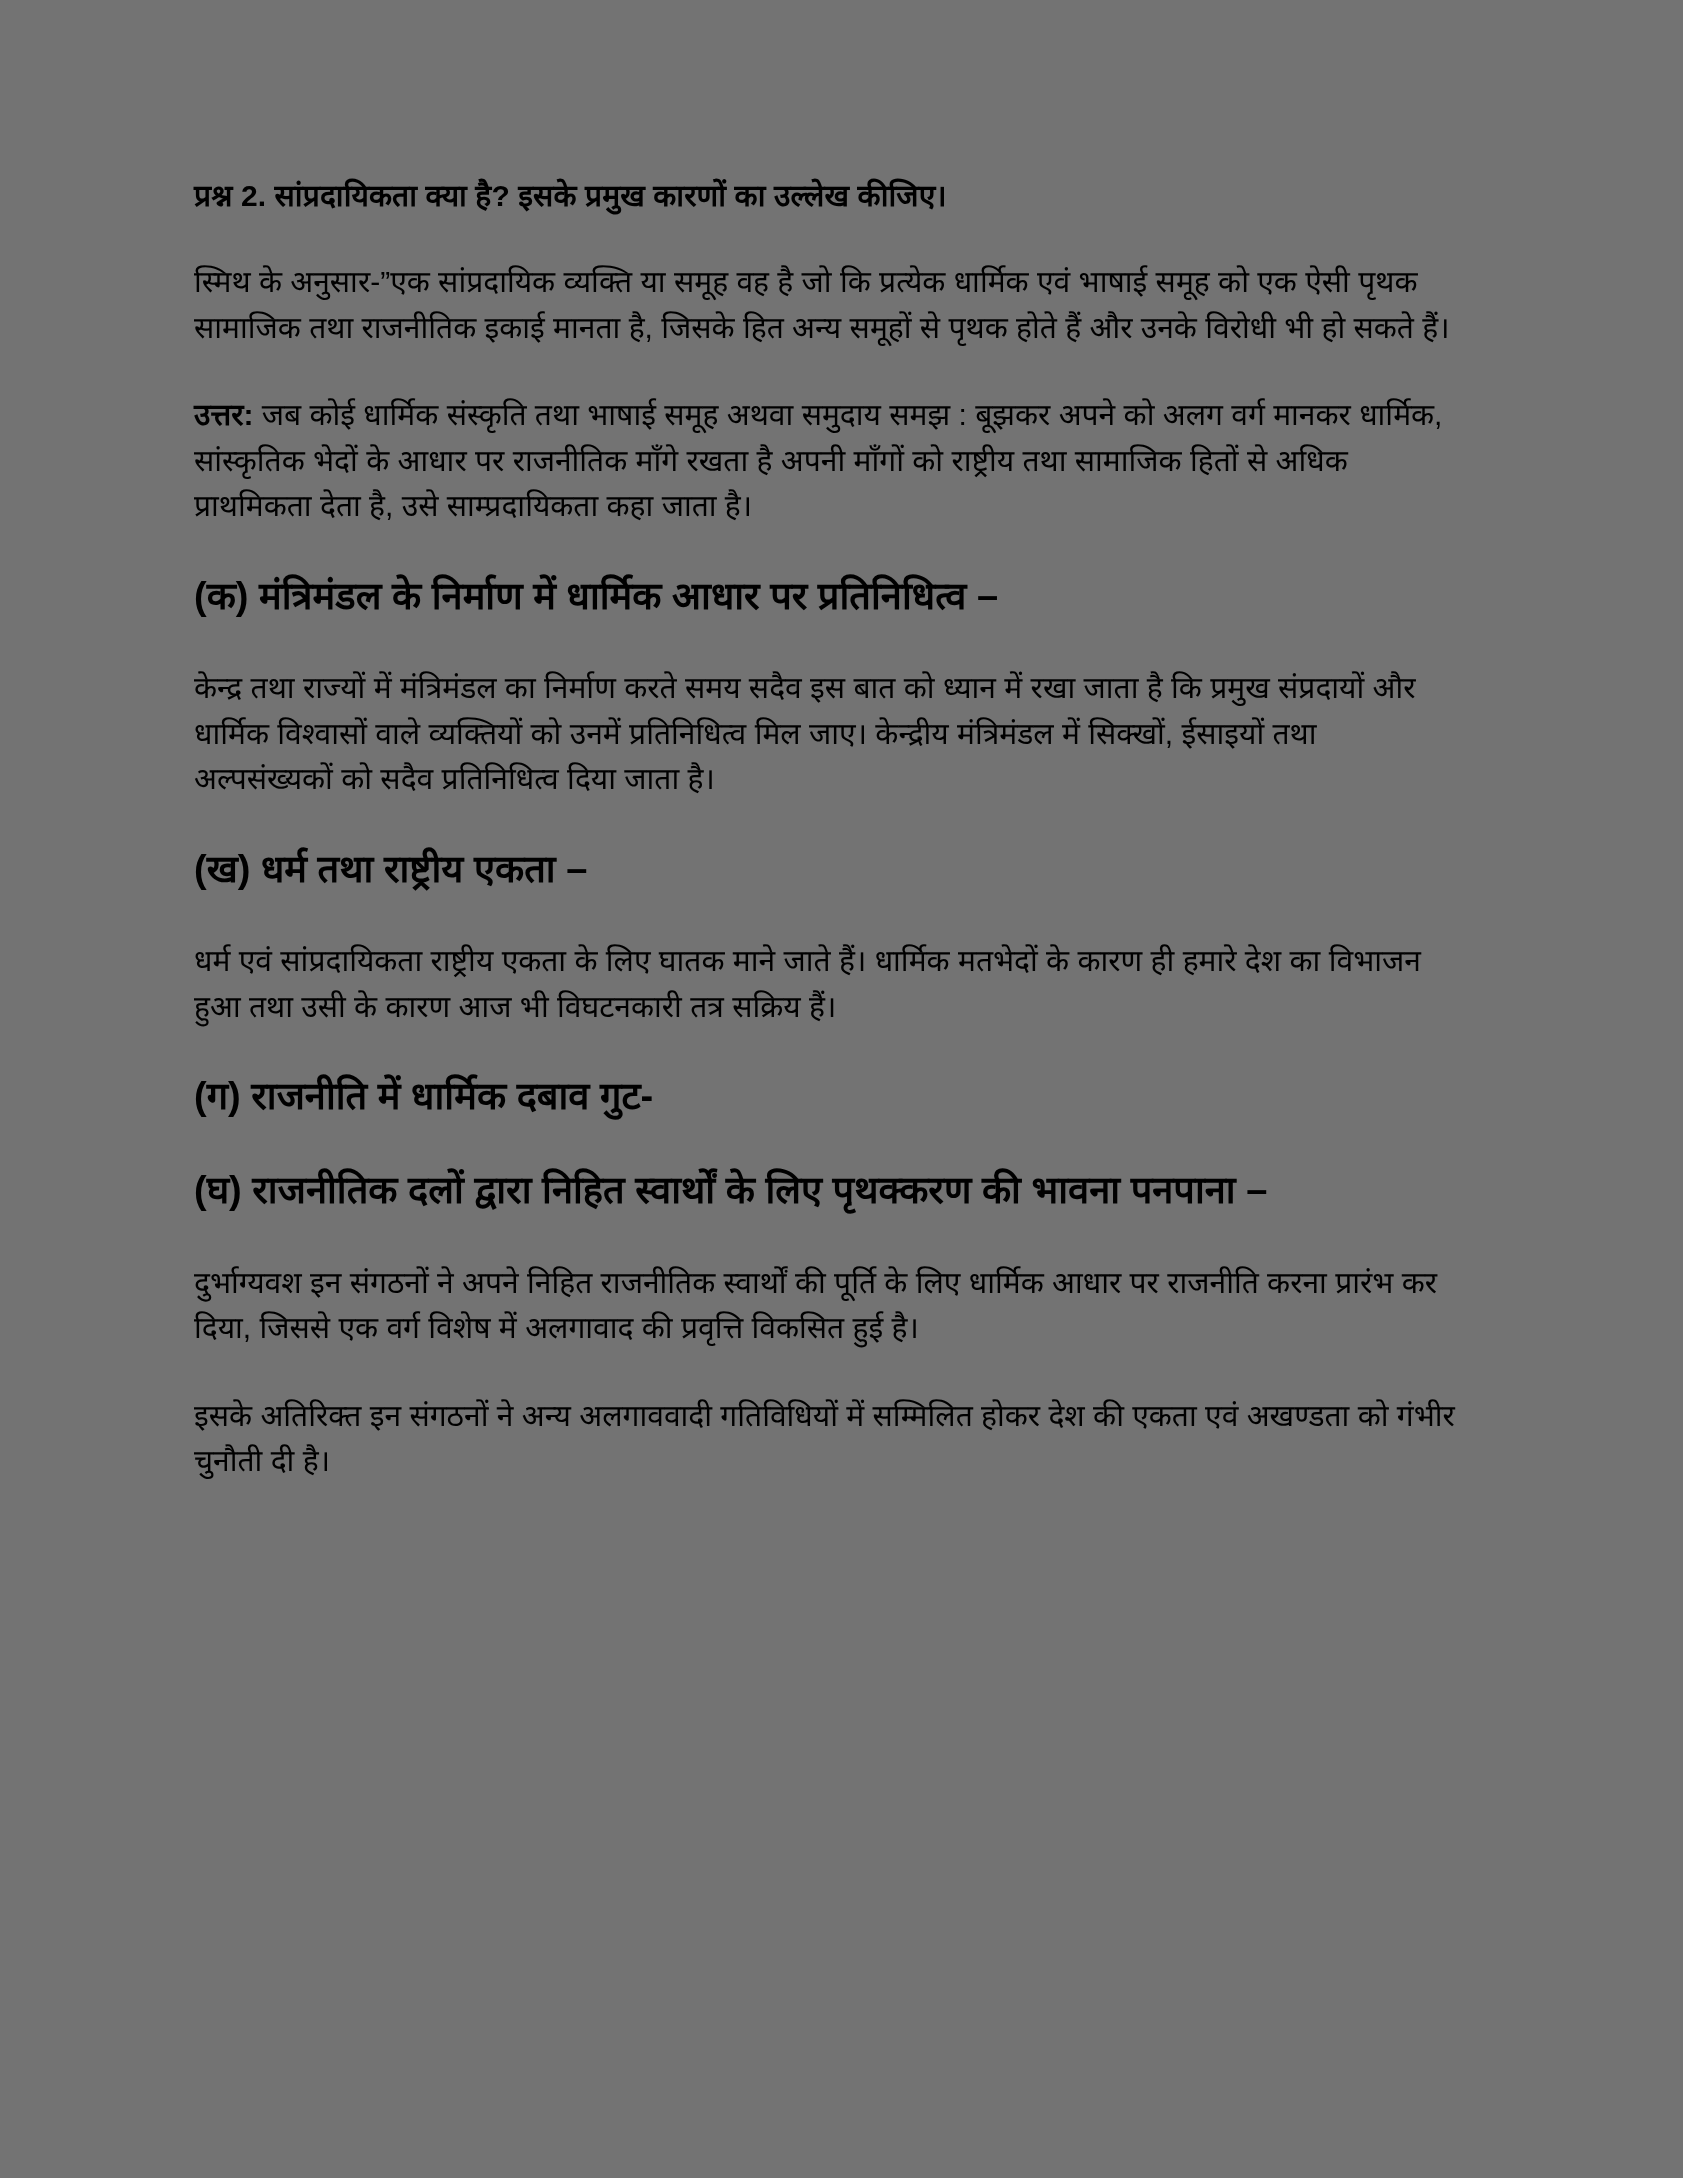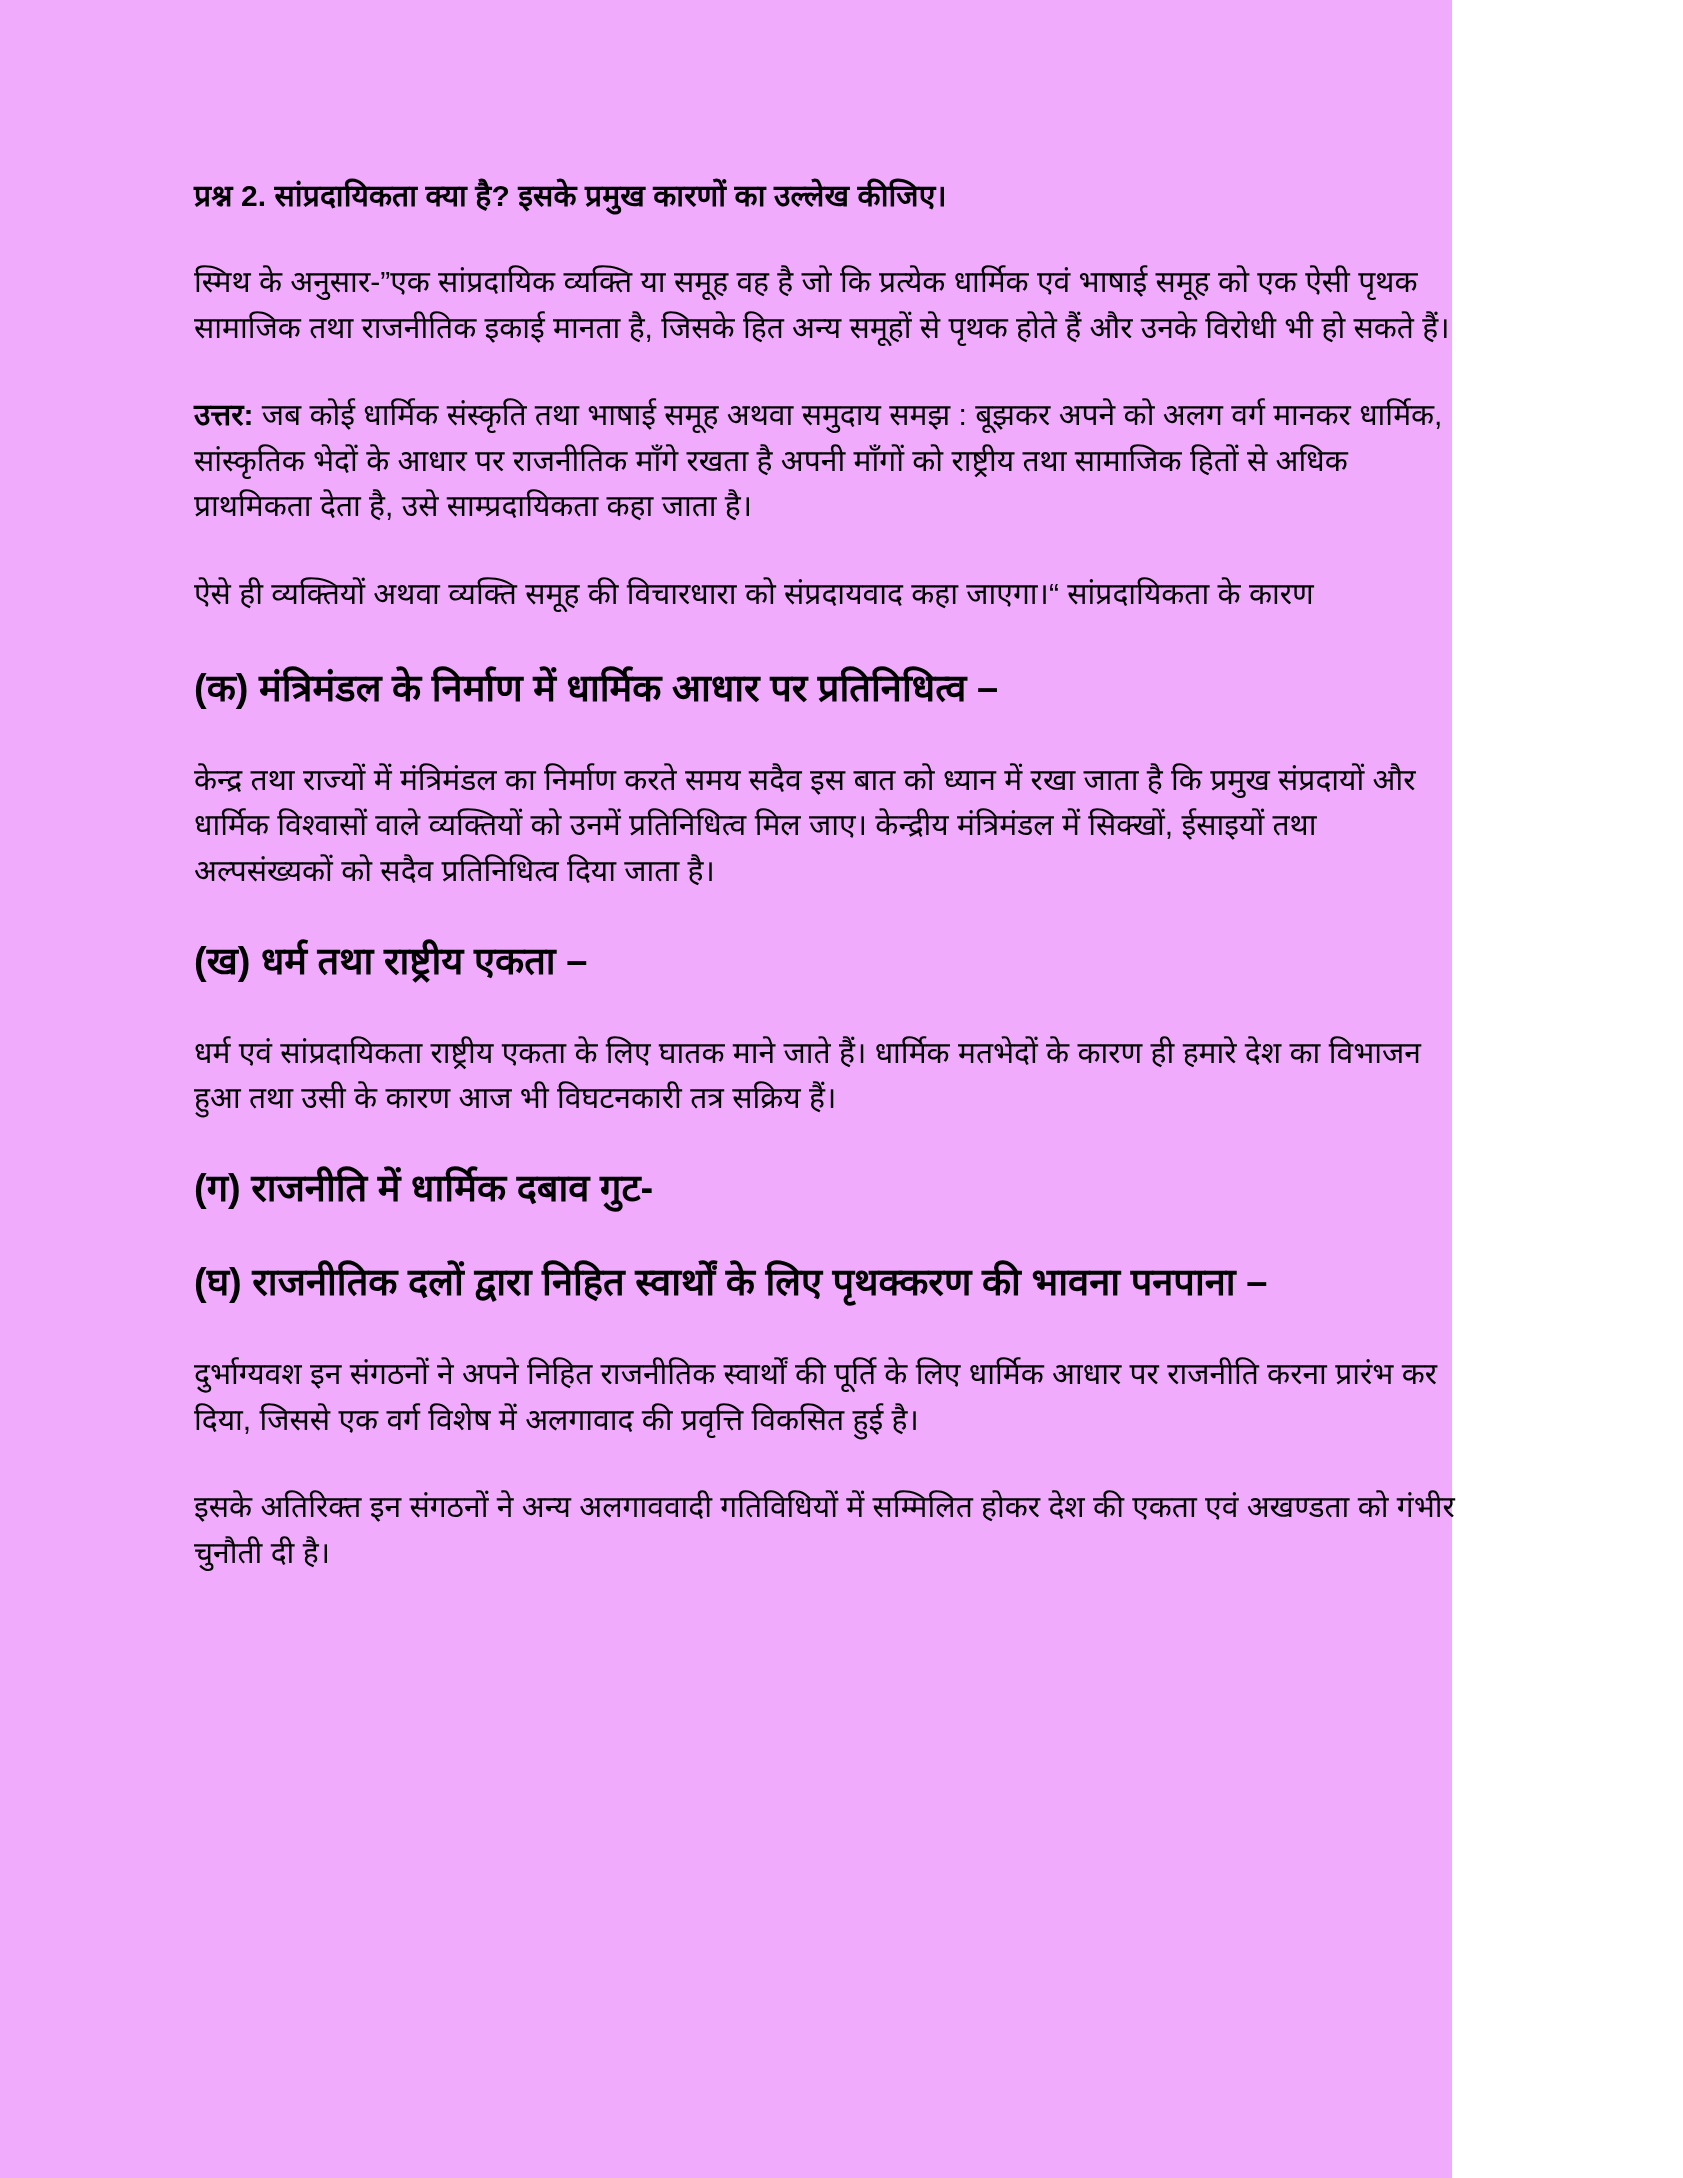--- a/index.html
+++ b/index.html
@@ -11,23 +11,23 @@
     width: 1683px;
     height: 2178px;
     font-family: "Liberation Sans", "DejaVu Sans", sans-serif;
     color: #000000;
     -webkit-font-smoothing: antialiased;
   }
 
   .page {
     position: relative;
     box-sizing: border-box;
-    width: 1452px;
+    width: 1683px;
     height: 2178px;
-    background: #f0abfc;
+    background: #737373;
     padding: 176px 223px 59px 194px;
   }
 
   .doc-body {
     width: 1267px;
   }
 
   
   .q-heading {
     font-weight: bold;
@@ -67,21 +67,20 @@
 
 <div class="page">
   <div class="doc-body">
 
     <h1 class="q-heading">प्रश्न 2. सांप्रदायिकता क्या है? इसके प्रमुख कारणों का उल्लेख कीजिए।</h1>
 
     <p class="para">स्मिथ के अनुसार-”एक सांप्रदायिक व्यक्ति या समूह वह है जो कि प्रत्येक धार्मिक एवं भाषाई समूह को एक ऐसी पृथक सामाजिक तथा राजनीतिक इकाई मानता है, जिसके हित अन्य समूहों से पृथक होते हैं और उनके विरोधी भी हो सकते हैं।</p>
 
     <p class="para"><span class="lead">उत्तर:</span><span> जब कोई धार्मिक संस्कृति तथा भाषाई समूह अथवा समुदाय समझ : बूझकर अपने को अलग वर्ग मानकर धार्मिक, सांस्कृतिक भेदों के आधार पर राजनीतिक माँगे रखता है अपनी माँगों को राष्ट्रीय तथा सामाजिक हितों से अधिक प्राथमिकता देता है, उसे साम्प्रदायिकता कहा जाता है।</span></p>
 
-    <p class="para gap-md">ऐसे ही व्यक्तियों अथवा व्यक्ति समूह की विचारधारा को संप्रदायवाद कहा जाएगा।“ सांप्रदायिकता के कारण</p>
 
     <h2 class="sub-heading">(क) मंत्रिमंडल के निर्माण में धार्मिक आधार पर प्रतिनिधित्व –</h2>
 
     <p class="para">केन्द्र तथा राज्यों में मंत्रिमंडल का निर्माण करते समय सदैव इस बात को ध्यान में रखा जाता है कि प्रमुख संप्रदायों और धार्मिक विश्वासों वाले व्यक्तियों को उनमें प्रतिनिधित्व मिल जाए। केन्द्रीय मंत्रिमंडल में सिक्खों, ईसाइयों तथा अल्पसंख्यकों को सदैव प्रतिनिधित्व दिया जाता है।</p>
 
     <h2 class="sub-heading">(ख) धर्म तथा राष्ट्रीय एकता –</h2>
 
     <p class="para">धर्म एवं सांप्रदायिकता राष्ट्रीय एकता के लिए घातक माने जाते हैं। धार्मिक मतभेदों के कारण ही हमारे देश का विभाजन हुआ तथा उसी के कारण आज भी विघटनकारी तत्र सक्रिय हैं।</p>
 
     <h2 class="sub-heading">(ग) राजनीति में धार्मिक दबाव गुट-</h2>

